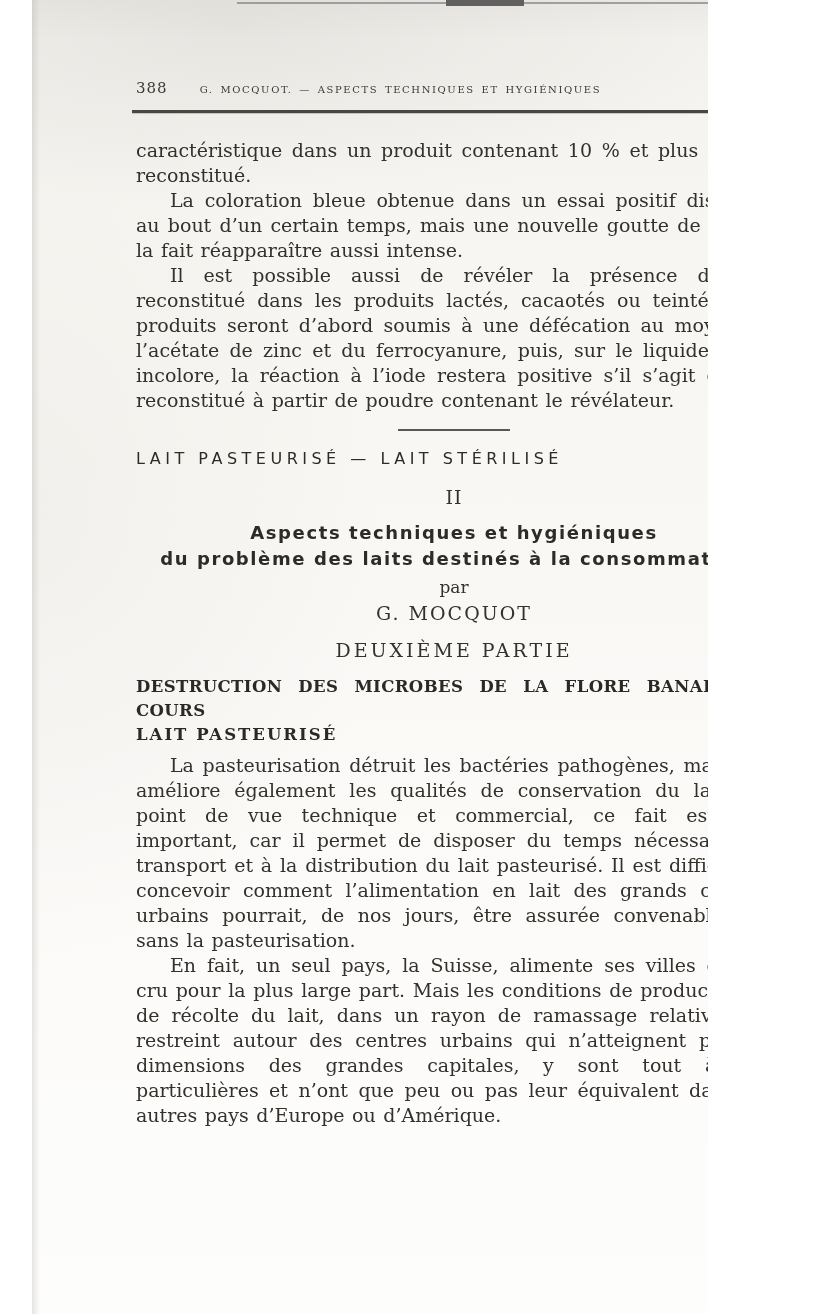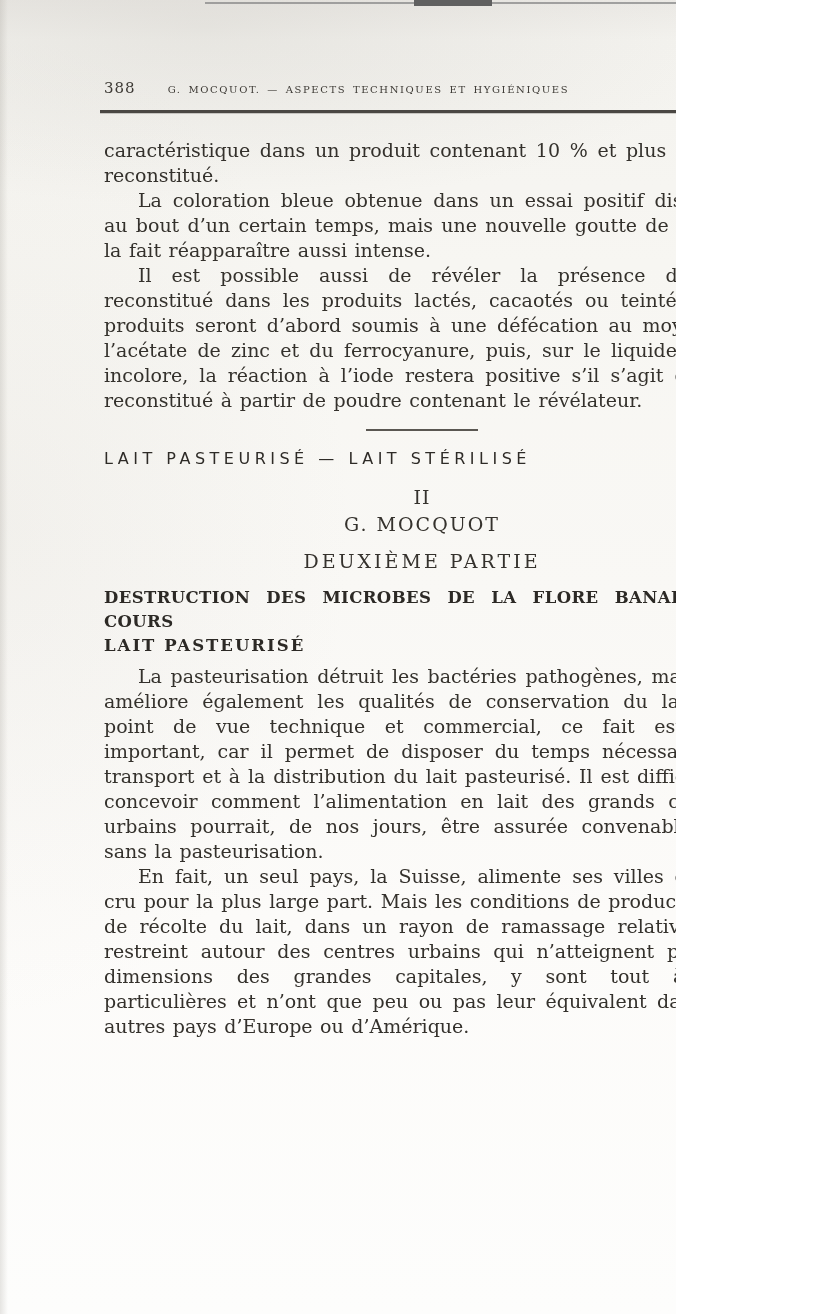--- a/index.html
+++ b/index.html
@@ -9,20 +9,21 @@
     background:#ffffff;
   }
   .page{
     position:relative;
     width:676px;height:1314px;
     overflow:hidden;
     background:
       radial-gradient(ellipse 900px 300px at 30% 2%, rgba(190,187,180,0.25), rgba(0,0,0,0) 60%),
       radial-gradient(ellipse 500px 700px at 0% 40%, rgba(210,206,198,0.18), rgba(0,0,0,0) 70%),
       linear-gradient(180deg,#eceae6 0%,#f4f3ef 3%,#f7f6f2 20%,#f9f8f5 45%,#fcfbf9 70%,#fdfdfc 100%);
+    margin-left: 32px;
   }
   
   .scan-line-thin{
     position:absolute;top:2px;left:205px;width:623px;height:2px;
     background:#8d8d8d;opacity:.8;
   }
   .scan-line-thick{
     position:absolute;top:0;left:414px;width:78px;height:6px;
     background:#606060;
   }
@@ -149,21 +150,26 @@
 
     <p class="body first no-indent">caractéristique dans un produit contenant 10 % et plus de lait reconstitué.</p>
     <p class="body">La coloration bleue obtenue dans un essai positif disparaît au bout d’un certain temps, mais une nouvelle goutte de réactif la fait réapparaître aussi intense.</p>
     <p class="body">Il est possible aussi de révéler la présence de lait reconstitué dans les produits lactés, cacaotés ou teintés. Ces produits seront d’abord soumis à une défécation au moyen de l’acétate de zinc et du ferrocyanure, puis, sur le liquide filtré, incolore, la réaction à l’iode restera positive s’il s’agit de lait reconstitué à partir de poudre contenant le révélateur.</p>
 
     <div class="divider"></div>
 
     <div class="title">LAIT PASTEURISÉ — LAIT STÉRILISÉ</div>
     <div class="numeral">II</div>
 
+    <div class="subtitle">
+      <div>Aspects techniques et hygiéniques</div>
+      <div>du problème des laits destinés à la consommation</div>
+    </div>
 
+    <div class="byline">par</div>
     <div class="author">G. MOCQUOT</div>
     <div class="part">DEUXIÈME PARTIE</div>
 
     <div class="sec-heading">
       <div class="just">DESTRUCTION DES MICROBES DE LA FLORE BANALE AU COURS</div>
       <div class="ctr">LAIT PASTEURISÉ</div>
     </div>
 
     <p class="body">La pasteurisation détruit les bactéries pathogènes, mais elle améliore également les qualités de conservation du lait. Du point de vue technique et commercial, ce fait est très important, car il permet de disposer du temps nécessaire au transport et à la distribution du lait pasteurisé. Il est difficile de concevoir comment l’alimentation en lait des grands centres urbains pourrait, de nos jours, être assurée convenablement sans la pasteurisation.</p>
     <p class="body">En fait, un seul pays, la Suisse, alimente ses villes en lait cru pour la plus large part. Mais les conditions de production et de récolte du lait, dans un rayon de ramassage relativement restreint autour des centres urbains qui n’atteignent pas les dimensions des grandes capitales, y sont tout à fait particulières et n’ont que peu ou pas leur équivalent dans les autres pays d’Europe ou d’Amérique.</p>

